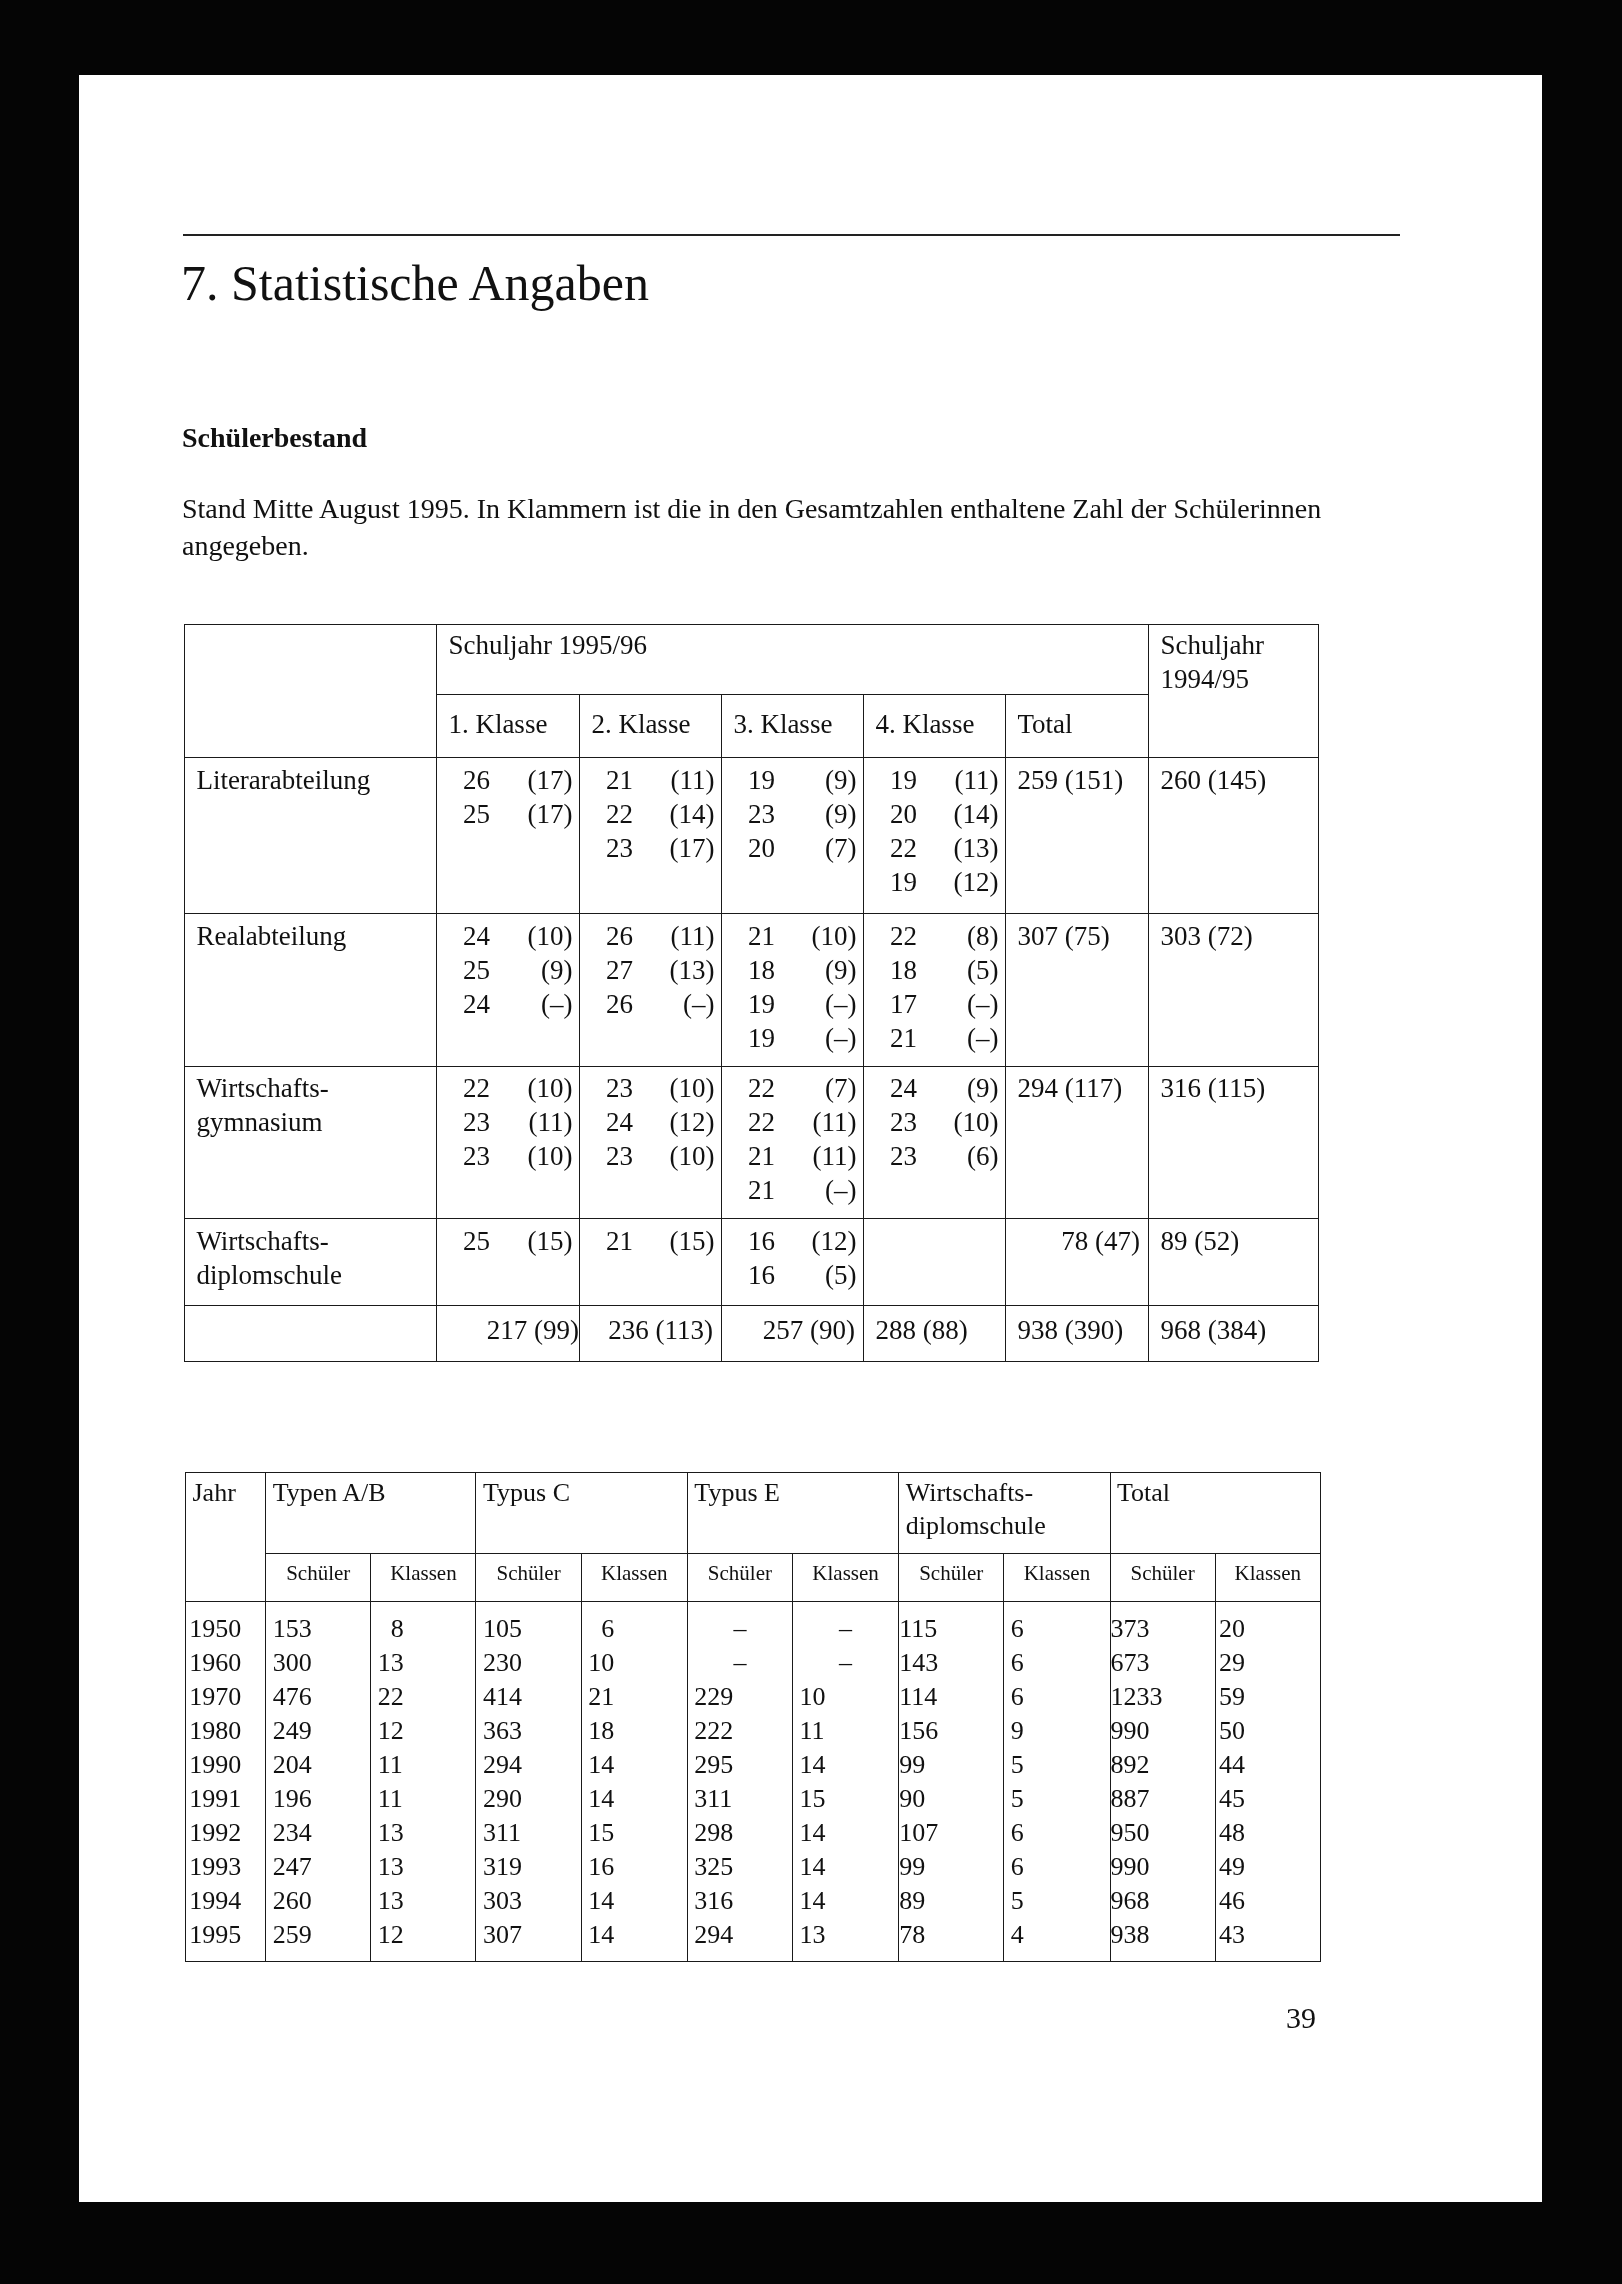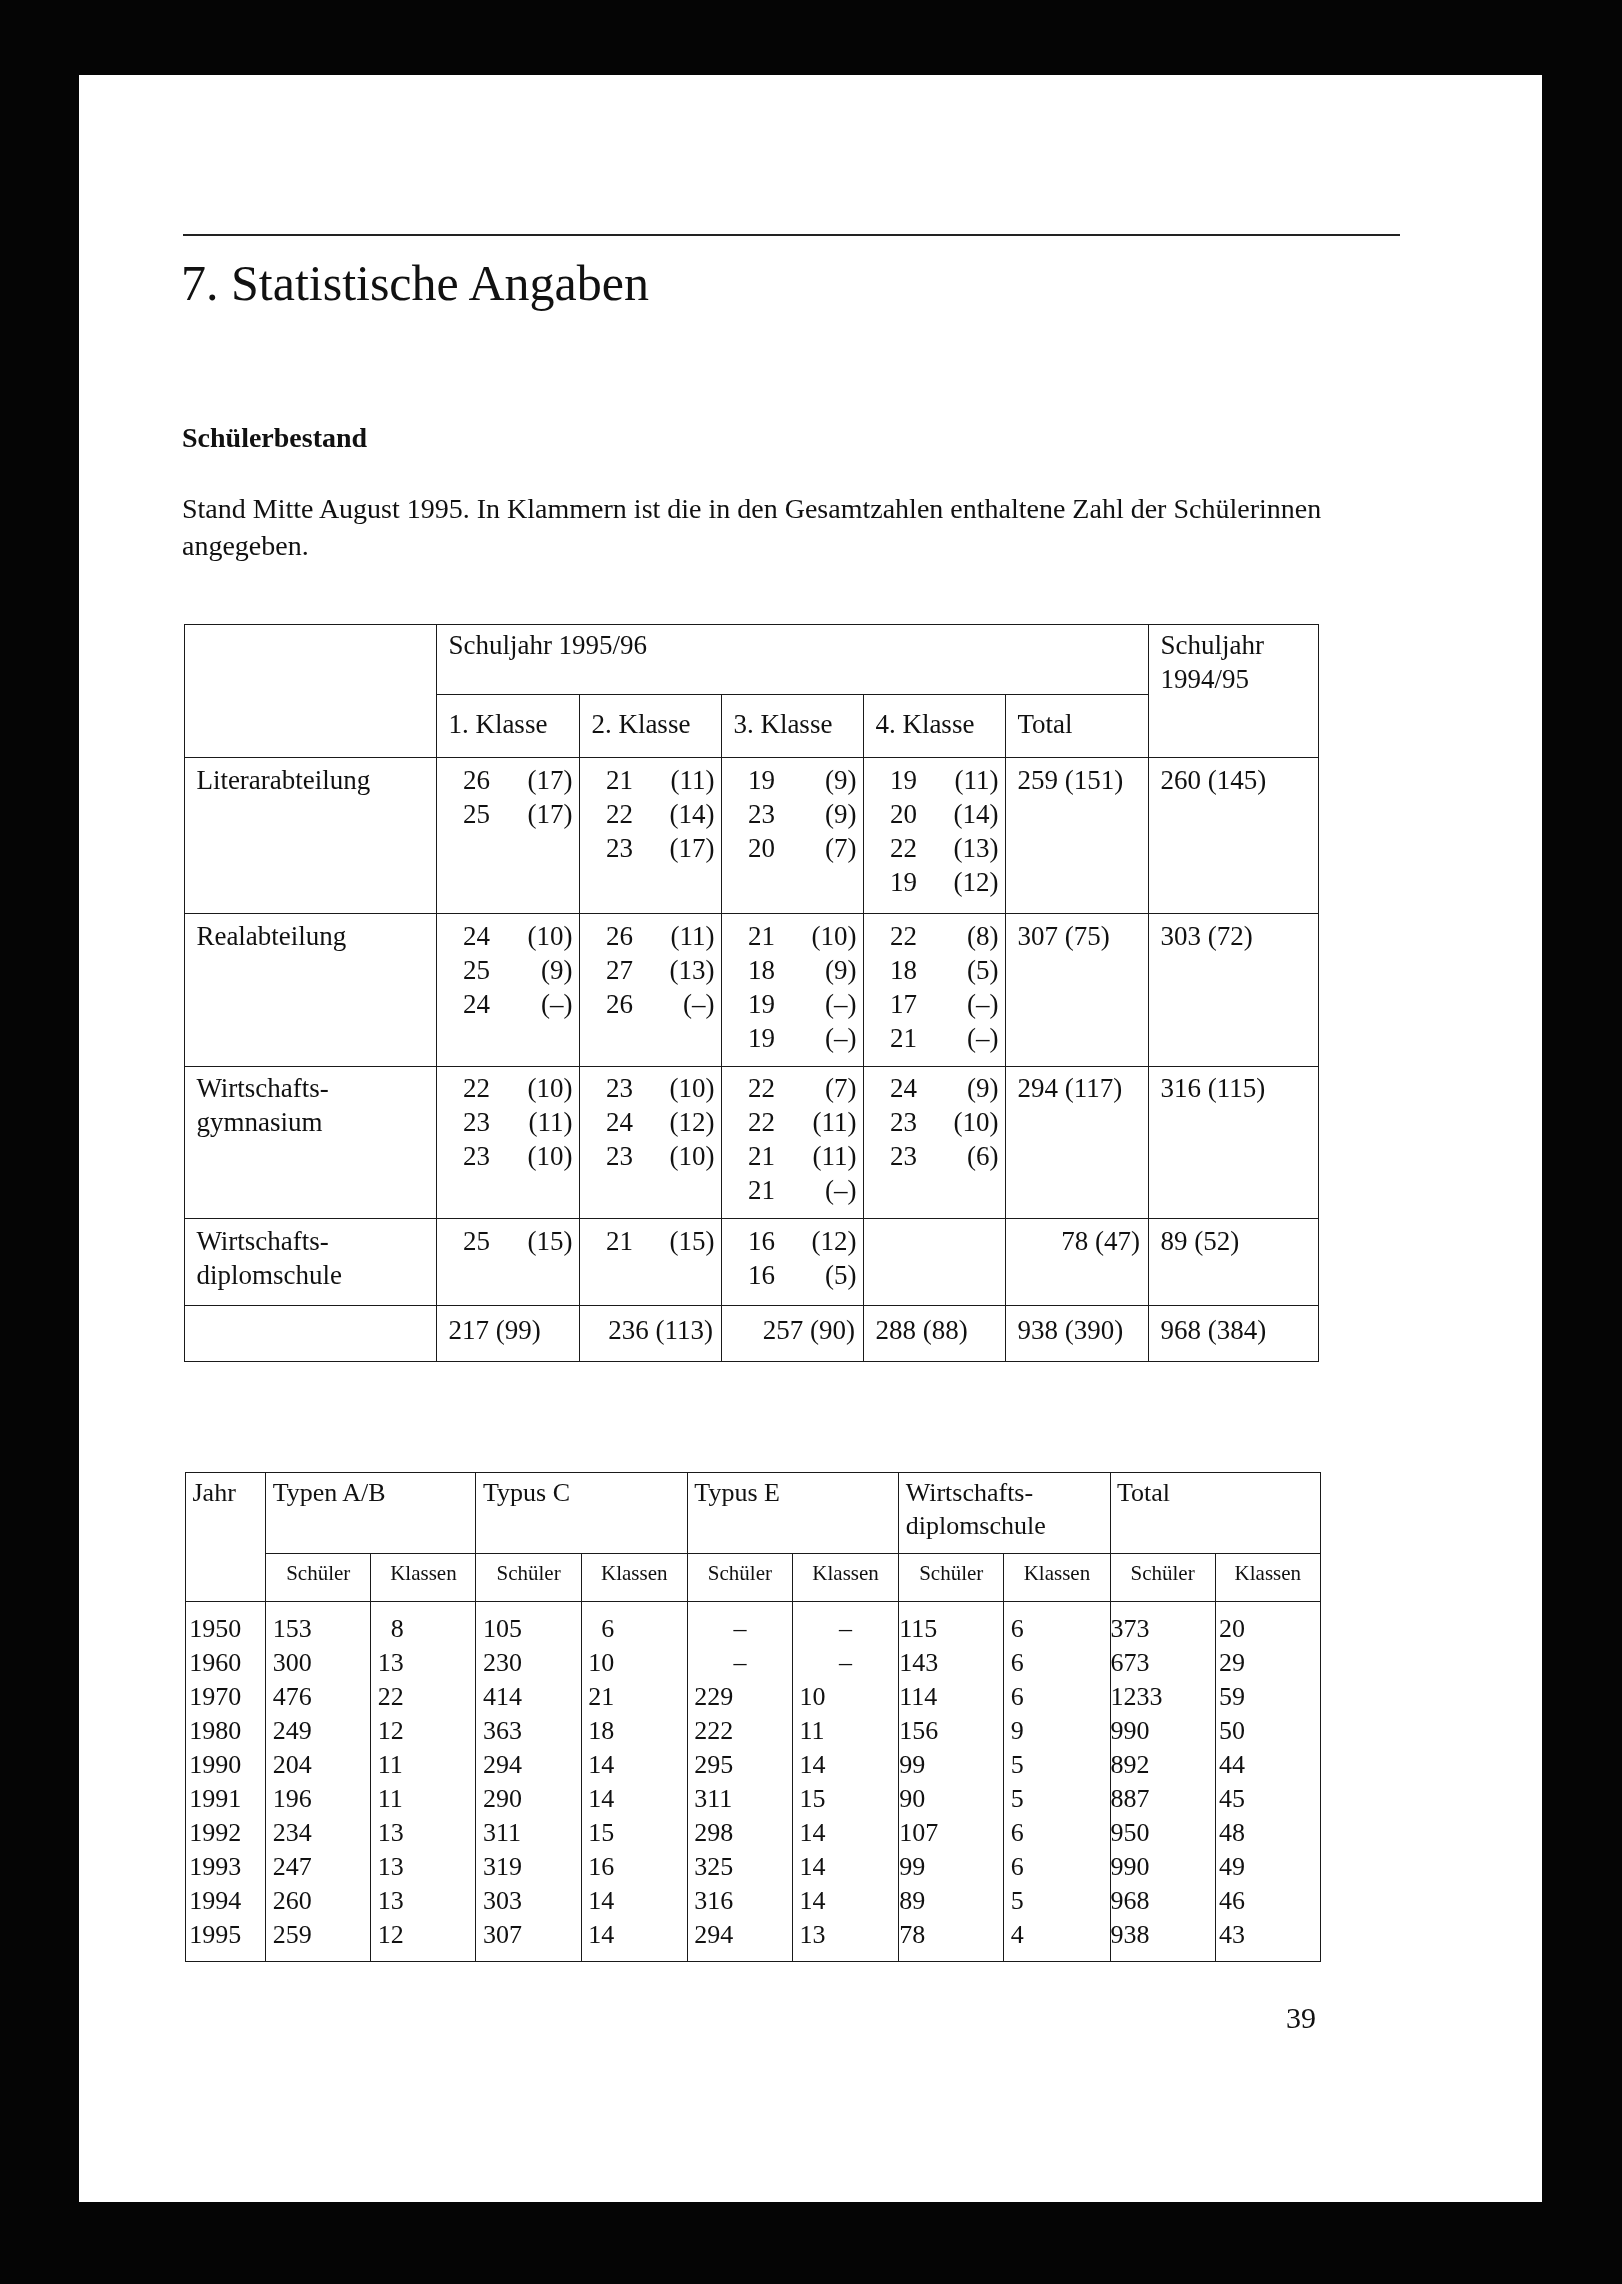--- a/index.html
+++ b/index.html
@@ -296,21 +296,21 @@
               <span class="n">16</span>
               <span class="p">(5)</span>
             </div>
           </td>
           <td class="numcell"></td>
           <td class="tot" style="padding-top: 4.9px; text-align: right; padding-right: 8px;">78 (47)</td>
           <td class="tot" style="padding-top: 4.9px;">89 (52)</td>
         </tr>
         <tr class="r-sum">
           <td></td>
-          <td class="tot" style="padding-top: 6.5px; padding-right: 7px;">217 (99)</td>
+          <td class="tot" style="padding-top: 6.5px; text-align: right; padding-right: 0;">217 (99)</td>
           <td class="tot" style="padding-top: 6.5px; text-align: right; padding-right: 8px;">236 (113)</td>
           <td class="tot" style="padding-top: 6.5px; text-align: right; padding-right: 8px;">257 (90)</td>
           <td class="tot" style="padding-top: 6.5px;">288 (88)</td>
           <td class="tot" style="padding-top: 6.5px;">938 (390)</td>
           <td class="tot" style="padding-top: 6.5px;">968 (384)</td>
         </tr>
       </tbody>
   </table>
 
 

